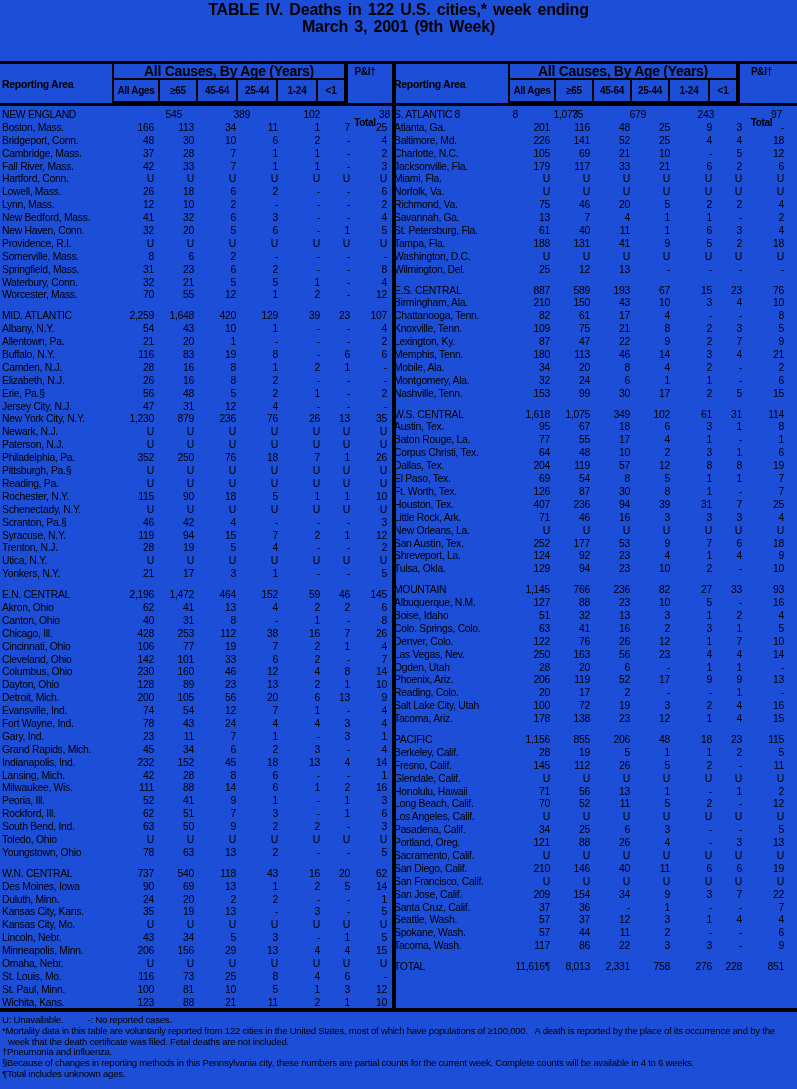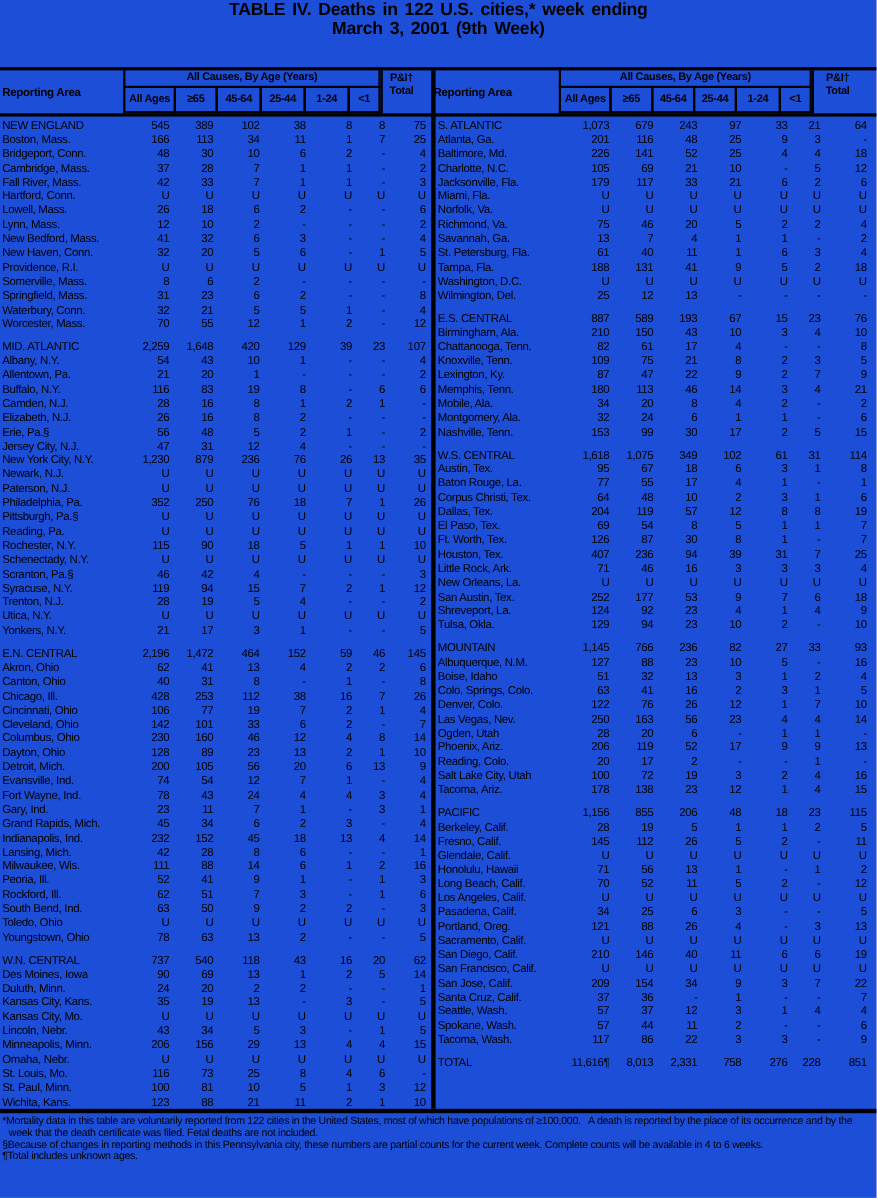--- a/index.html
+++ b/index.html
@@ -36,52 +36,53 @@
   .half-head.right { width:401px; }
   .ra-head {
     display:flex; align-items:center; padding-left:2px;
     font-weight:bold; font-size:10.5px;
   }
   .half-head.left  .ra-head { width:112px; }
   .half-head.right .ra-head { width:116px; }
   .group-box { display:flex; flex-direction:column; }
   .group-label {
     height:16px; line-height:14px; text-align:center;
-    font-weight:bold; font-size:10px;
+    font-weight:bold; font-size:14px;
     border-left:2px solid #000; border-right:2px solid #000;
     border-bottom:2px solid #000;
   }
   .age-cells { display:flex; flex:1; }
   .age-cell {
     border:2px solid #000; border-top:none;
     display:flex; align-items:center; justify-content:center;
     text-align:right; font-weight:bold; font-size:10px; line-height:10px;
   }
   .age-cell + .age-cell { border-left:2px solid #000; margin-left:-2px; }
   .half-head.left  .a0{width:48px}.half-head.left  .a1{width:40px}.half-head.left  .a2{width:42px}
   .half-head.left  .a3{width:42px}.half-head.left  .a4{width:42px}.half-head.left  .a5{width:30px}
   .half-head.right .a0{width:48px}.half-head.right .a1{width:40px}.half-head.right .a2{width:40px}
   .half-head.right .a3{width:40px}.half-head.right .a4{width:42px}.half-head.right .a5{width:30px}
   .pi-head {
     border-left:2px solid #000;
     font-weight:bold; font-size:10px; line-height:11px;
     display:flex; flex-direction:column; align-items:center; justify-content:flex-start;
     padding-top:2px;
+    gap:40px;
   }
   .half-head.left  .pi-head { width:36px; }
   .half-head.right .pi-head { width:45px; }
   
   .tbody { display:flex; height:902px; overflow:hidden; }
   .half-body { font-size:10.4px; }
   .half-body.left  { width:392px; }
   .spacer { width:4px; }
   .half-body.right { flex:1; }
   .trow { display:flex; height:12.9px; line-height:12.7px; white-space:nowrap; }
   .trow.region, .trow.total { margin-top:8px; }
-  .trow:first-child { margin-top:3px; }
+  .trow:first-child { margin-top:3px;gap:28px; }
   .c-area { flex:0 0 112px; padding-left:2px; overflow:hidden; }
   .half-body.right .c-area { flex-basis:116px; }
   .c-num { text-align:right; padding-right:6px; }
   .c0{flex:0 0 48px}.c1{flex:0 0 40px}.c2{flex:0 0 42px}
   .c3{flex:0 0 42px}.c4{flex:0 0 42px}.c5{flex:0 0 30px}
   .c6{flex:0 0 36px; padding-right:5px;}
   .half-body.right .c2{flex-basis:40px}
   .half-body.right .c3{flex-basis:40px}
   .half-body.right .c6{flex-basis:45px; padding-right:9px;}
   
@@ -1466,18 +1467,20 @@
             <div class="c-num c3">758</div>
             <div class="c-num c4">276</div>
             <div class="c-num c5">228</div>
             <div class="c-num c6">851</div>
           </div>
         </div>
     </div>
   </div>
 
   <div class="footnotes">
+    <div class="fn">U: Unavailable.          -: No reported cases.</div>
     <div class="fn">*Mortality data in this table are voluntarily reported from 122 cities in the United States, most of which have populations of ≥100,000.   A death is reported by the place of its occurrence and by the week that the death certificate was filed. Fetal deaths are not included.</div>
+    <div class="fn">†Pneumonia and influenza.</div>
     <div class="fn">§Because of changes in reporting methods in this Pennsylvania city, these numbers are partial counts for the current week. Complete counts will be available in 4 to 6 weeks.</div>
     <div class="fn">¶Total includes unknown ages.</div>
   </div>
 
 </div>
 
 </body></html>

